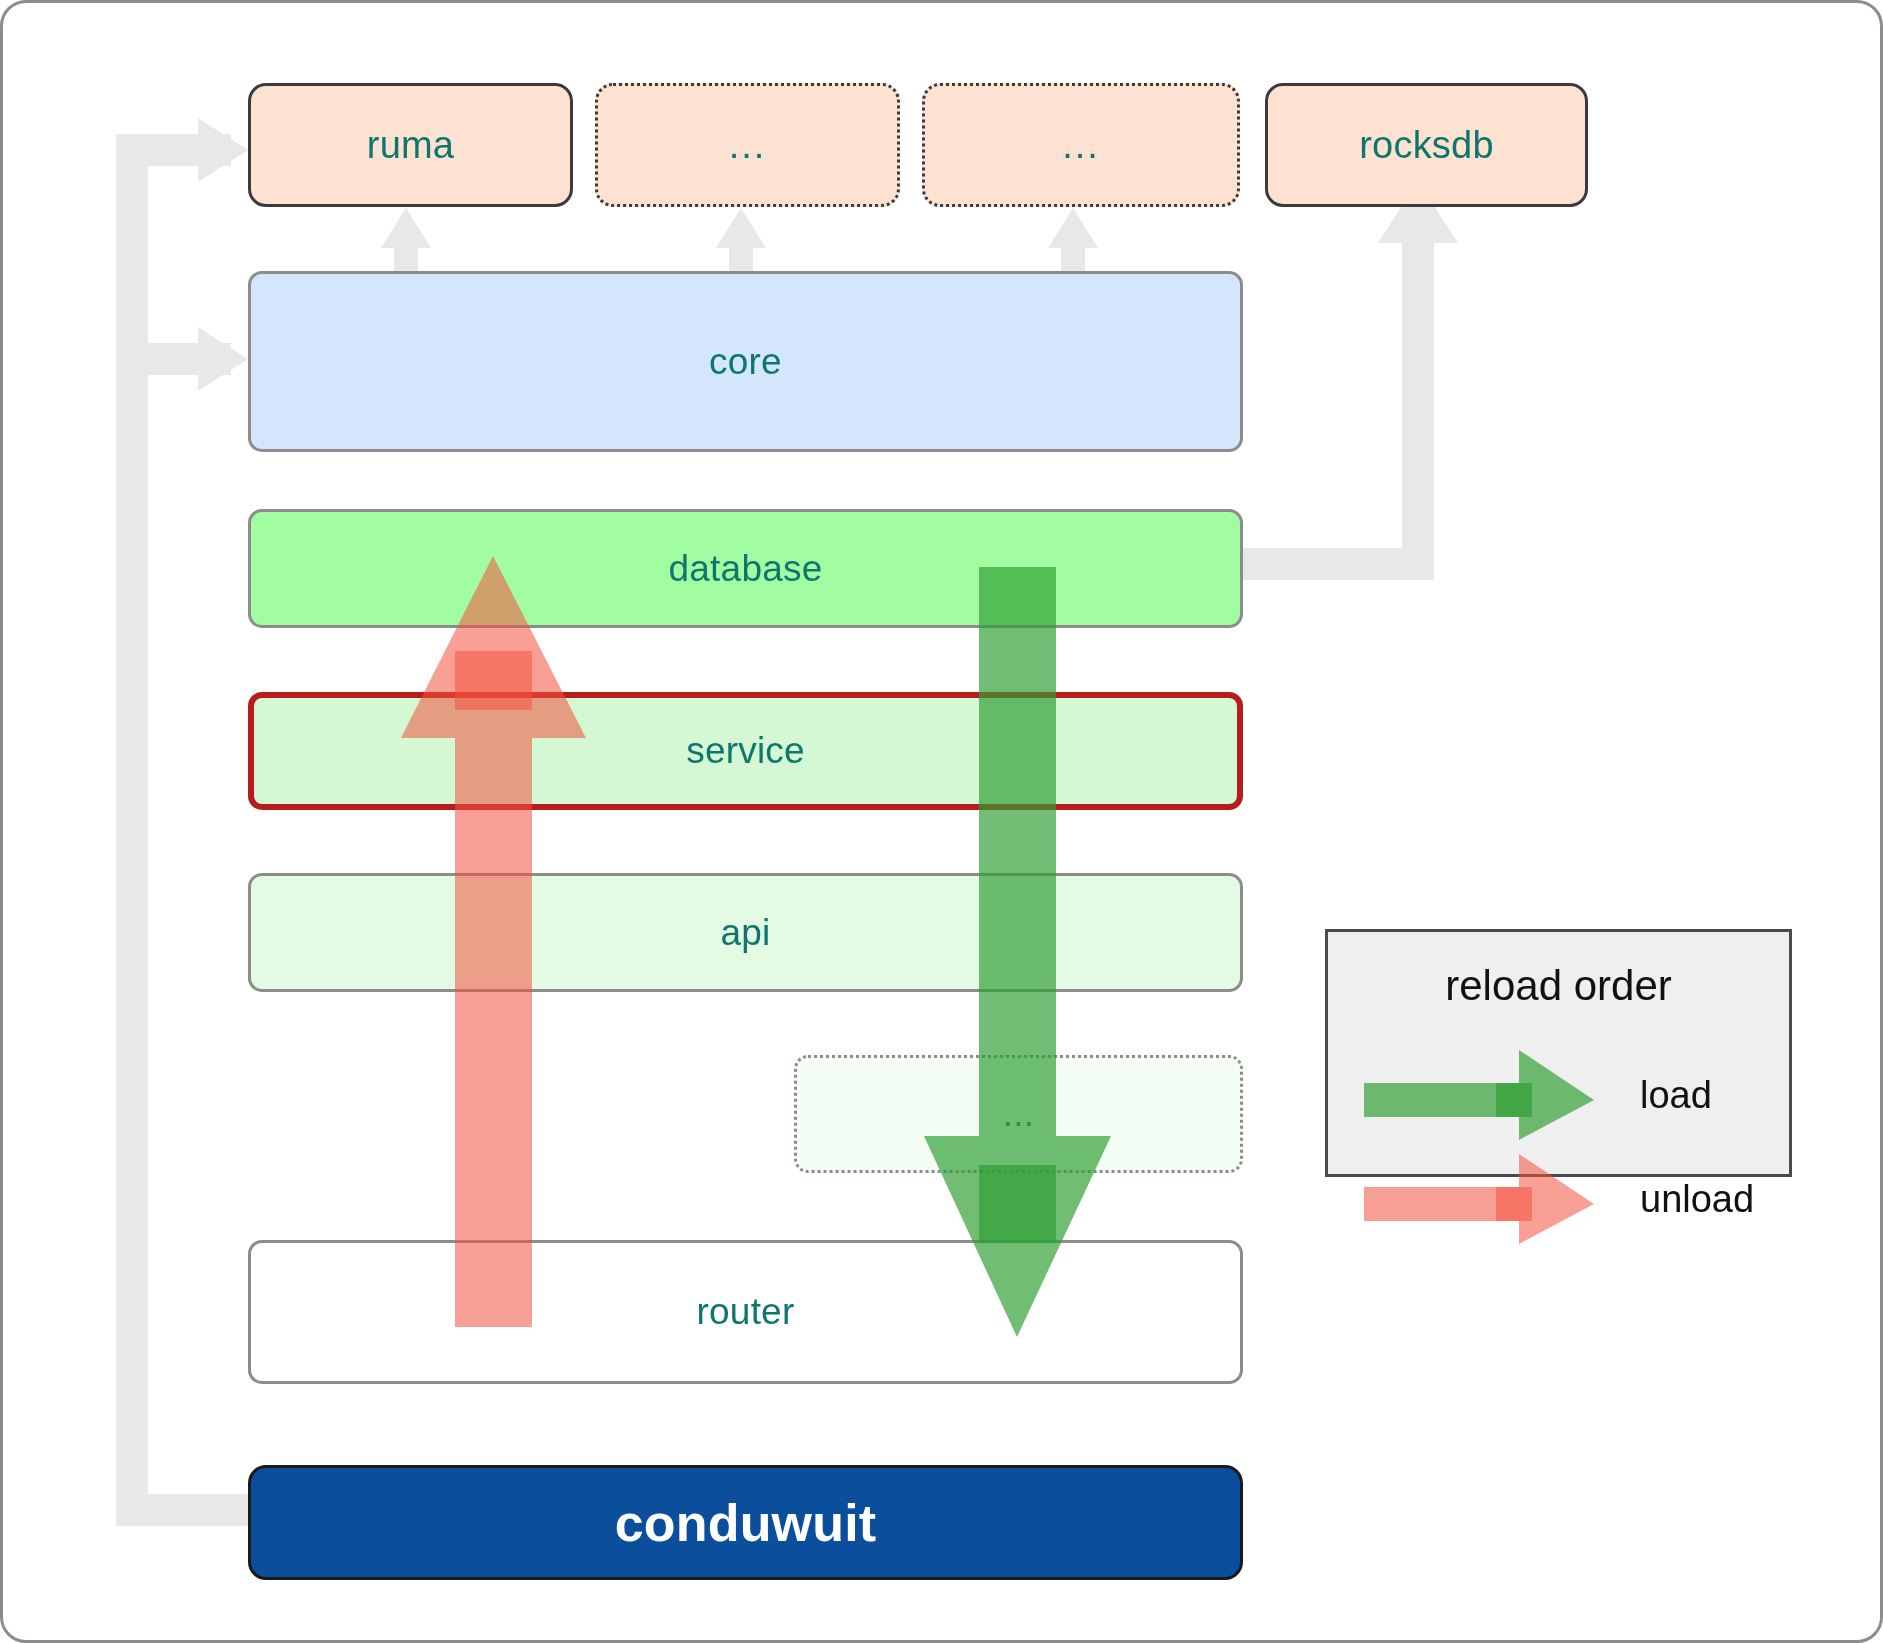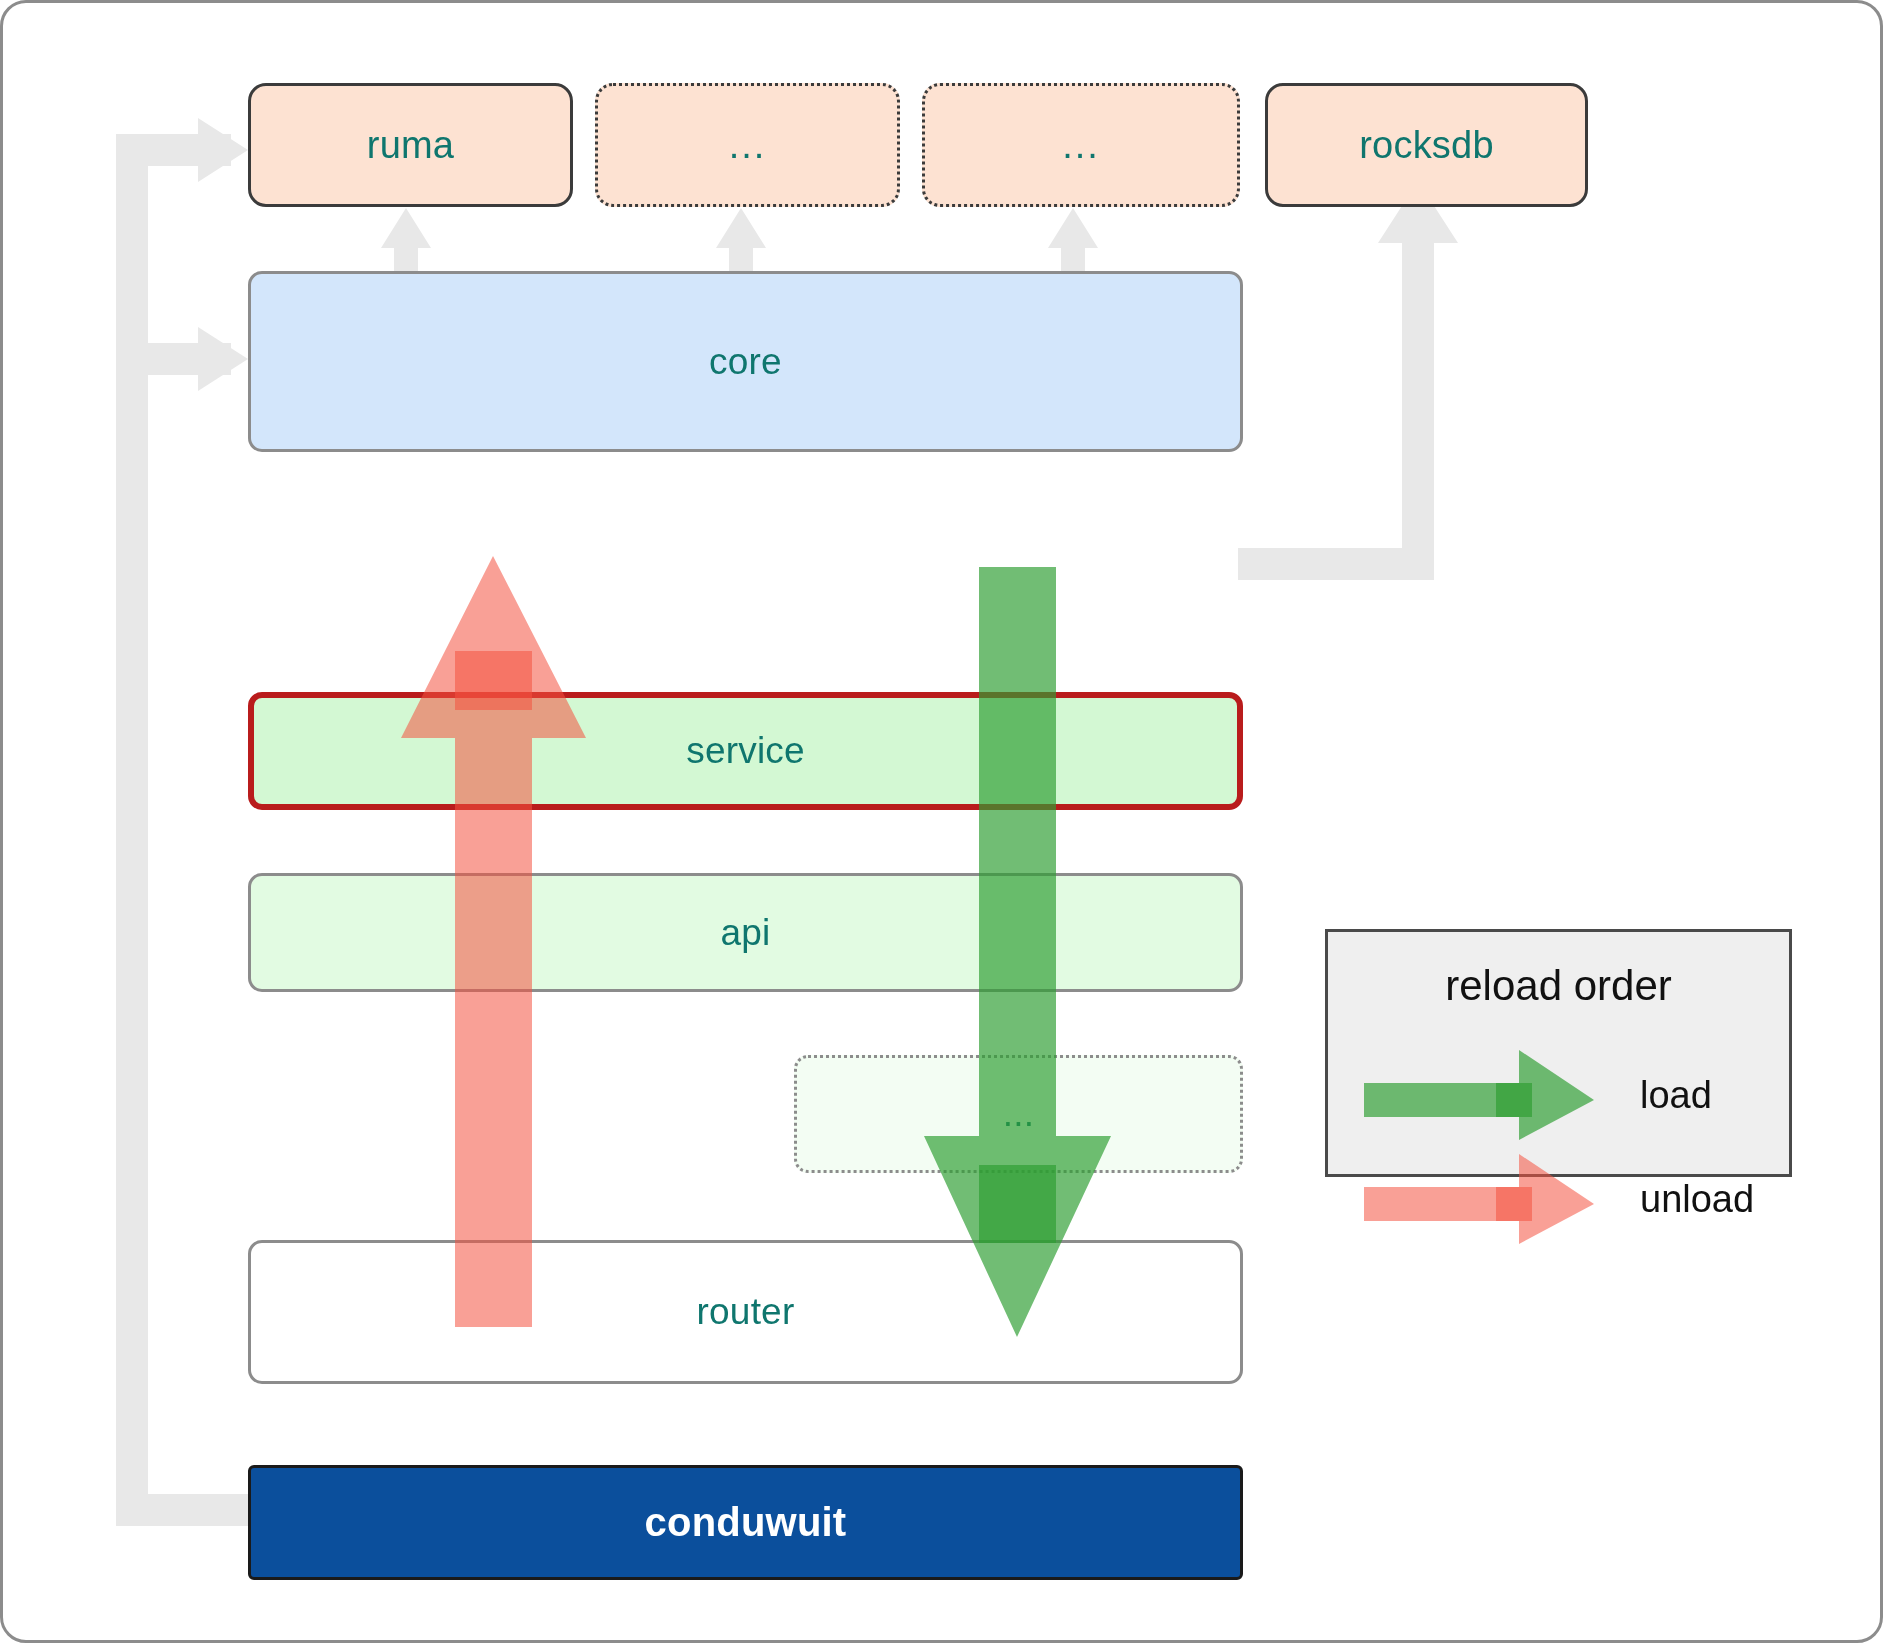--- a/index.html
+++ b/index.html
@@ -72,23 +72,23 @@
     border: 3px dotted #8c8c8c;
   }
   .router {
     background: #ffffff;
     border: 3px solid #8c8c8c;
   }
   .conduwuit {
     background: #0b4f9c;
     border: 3px solid #1a1a1a;
     color: #ffffff;
-    font-size: 40px;
+    font-size: 52px;
     font-weight: bold;
-    border-radius: 6px;
+    border-radius: 18px;
   }
   
   .overlay {
     position: absolute;
     left: 0;
     top: 0;
     width: 1883px;
     height: 1643px;
     pointer-events: none;
   }
@@ -171,20 +171,23 @@
     <span class="dots">...</span>
   </div>
   <div class="layer dep" style="left:1262px; top:80px; width:323px; height:124px;">
     <span>rocksdb</span>
   </div>
 
   <div class="layer core" style="left:245px; top:268px; width:995px; height:181px;">
     <span>core</span>
   </div>
 
+  <div class="layer database" style="left:245px; top:506px; width:995px; height:119px;">
+    <span>database</span>
+  </div>
 
   <div class="layer service" style="left:245px; top:689px; width:995px; height:118px;">
     <span>service</span>
   </div>
 
   <div class="layer api" style="left:245px; top:870px; width:995px; height:119px;">
     <span>api</span>
   </div>
 
 

